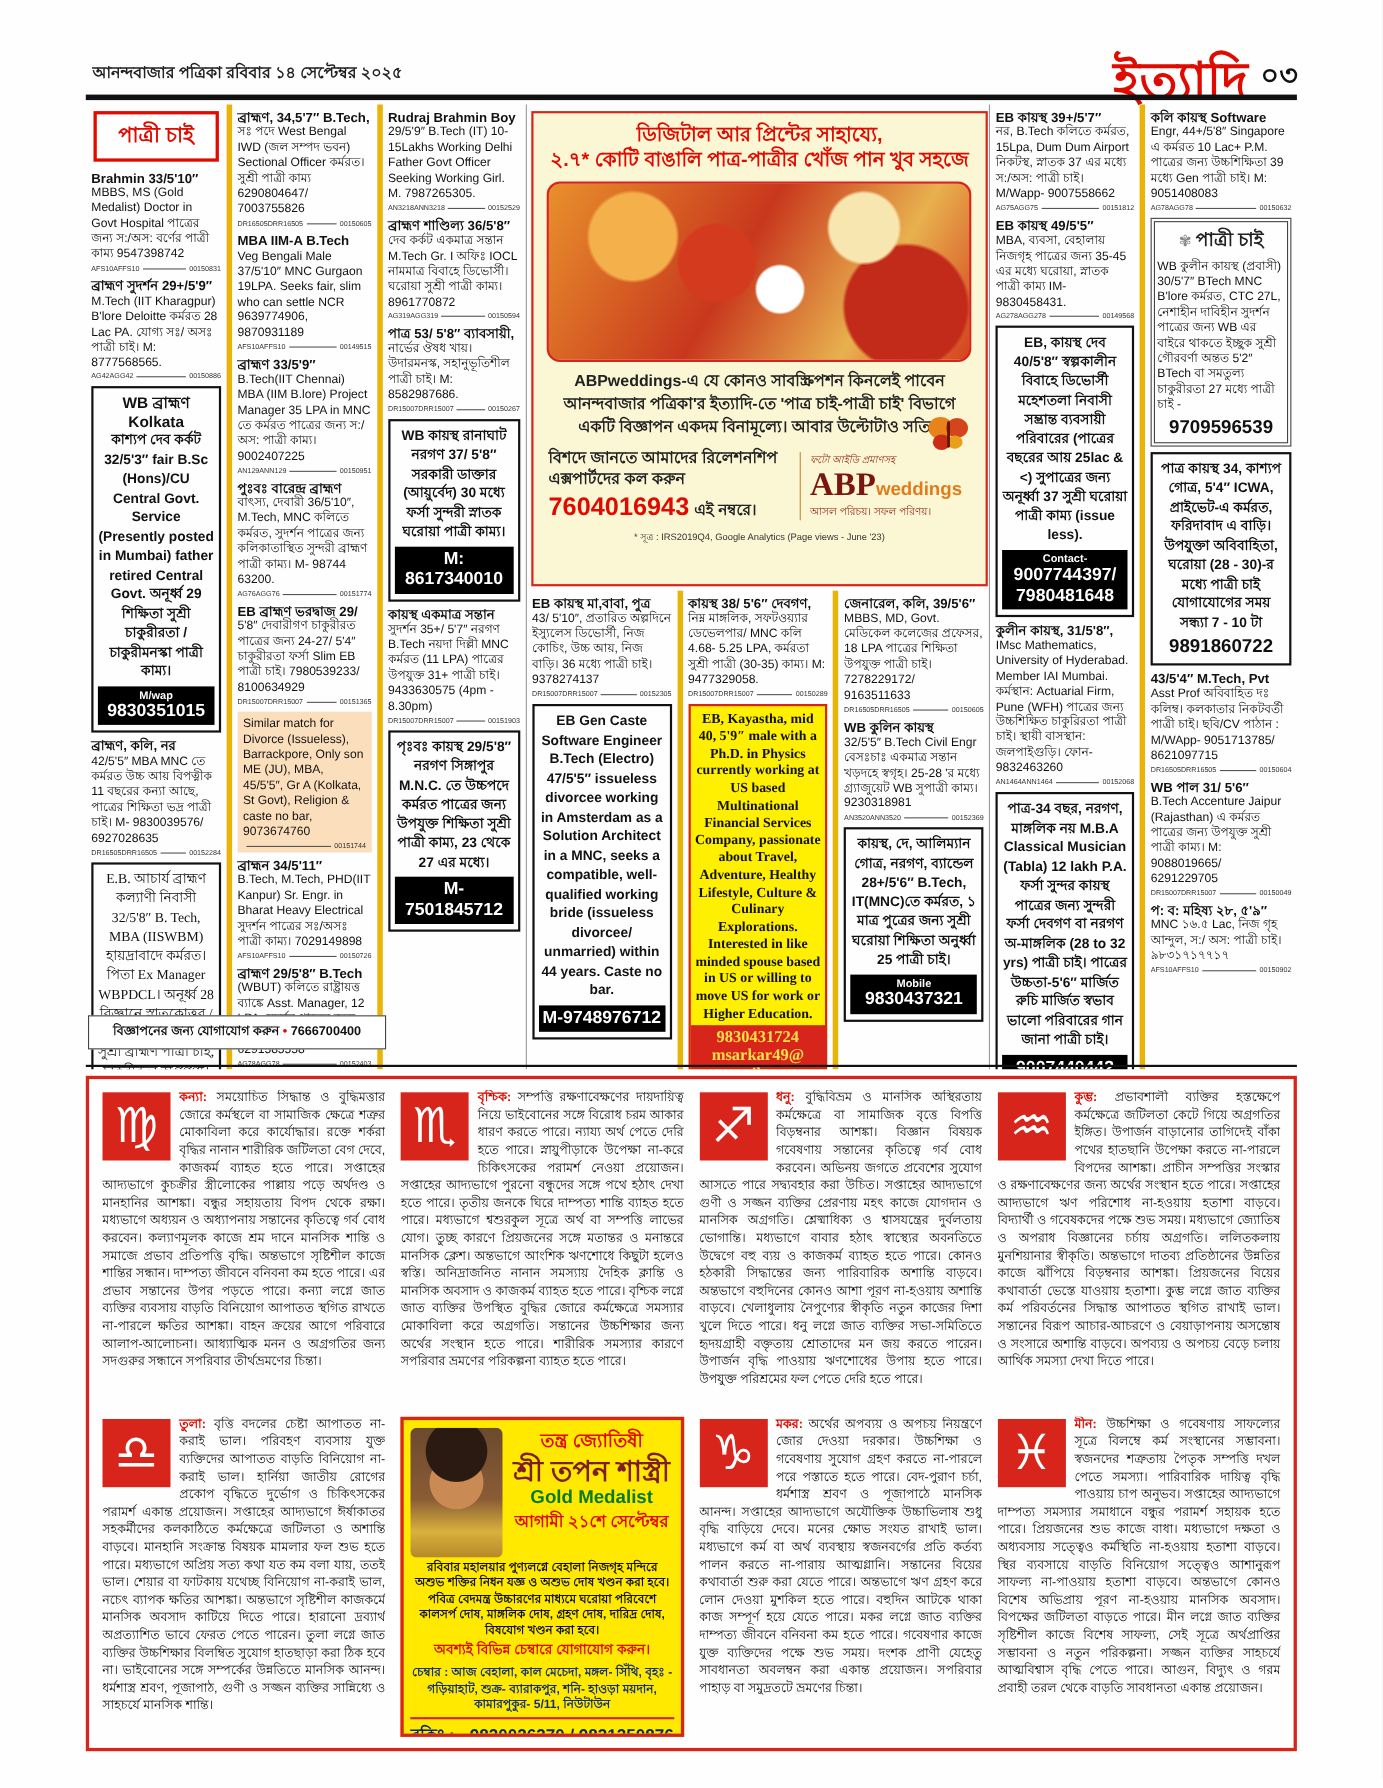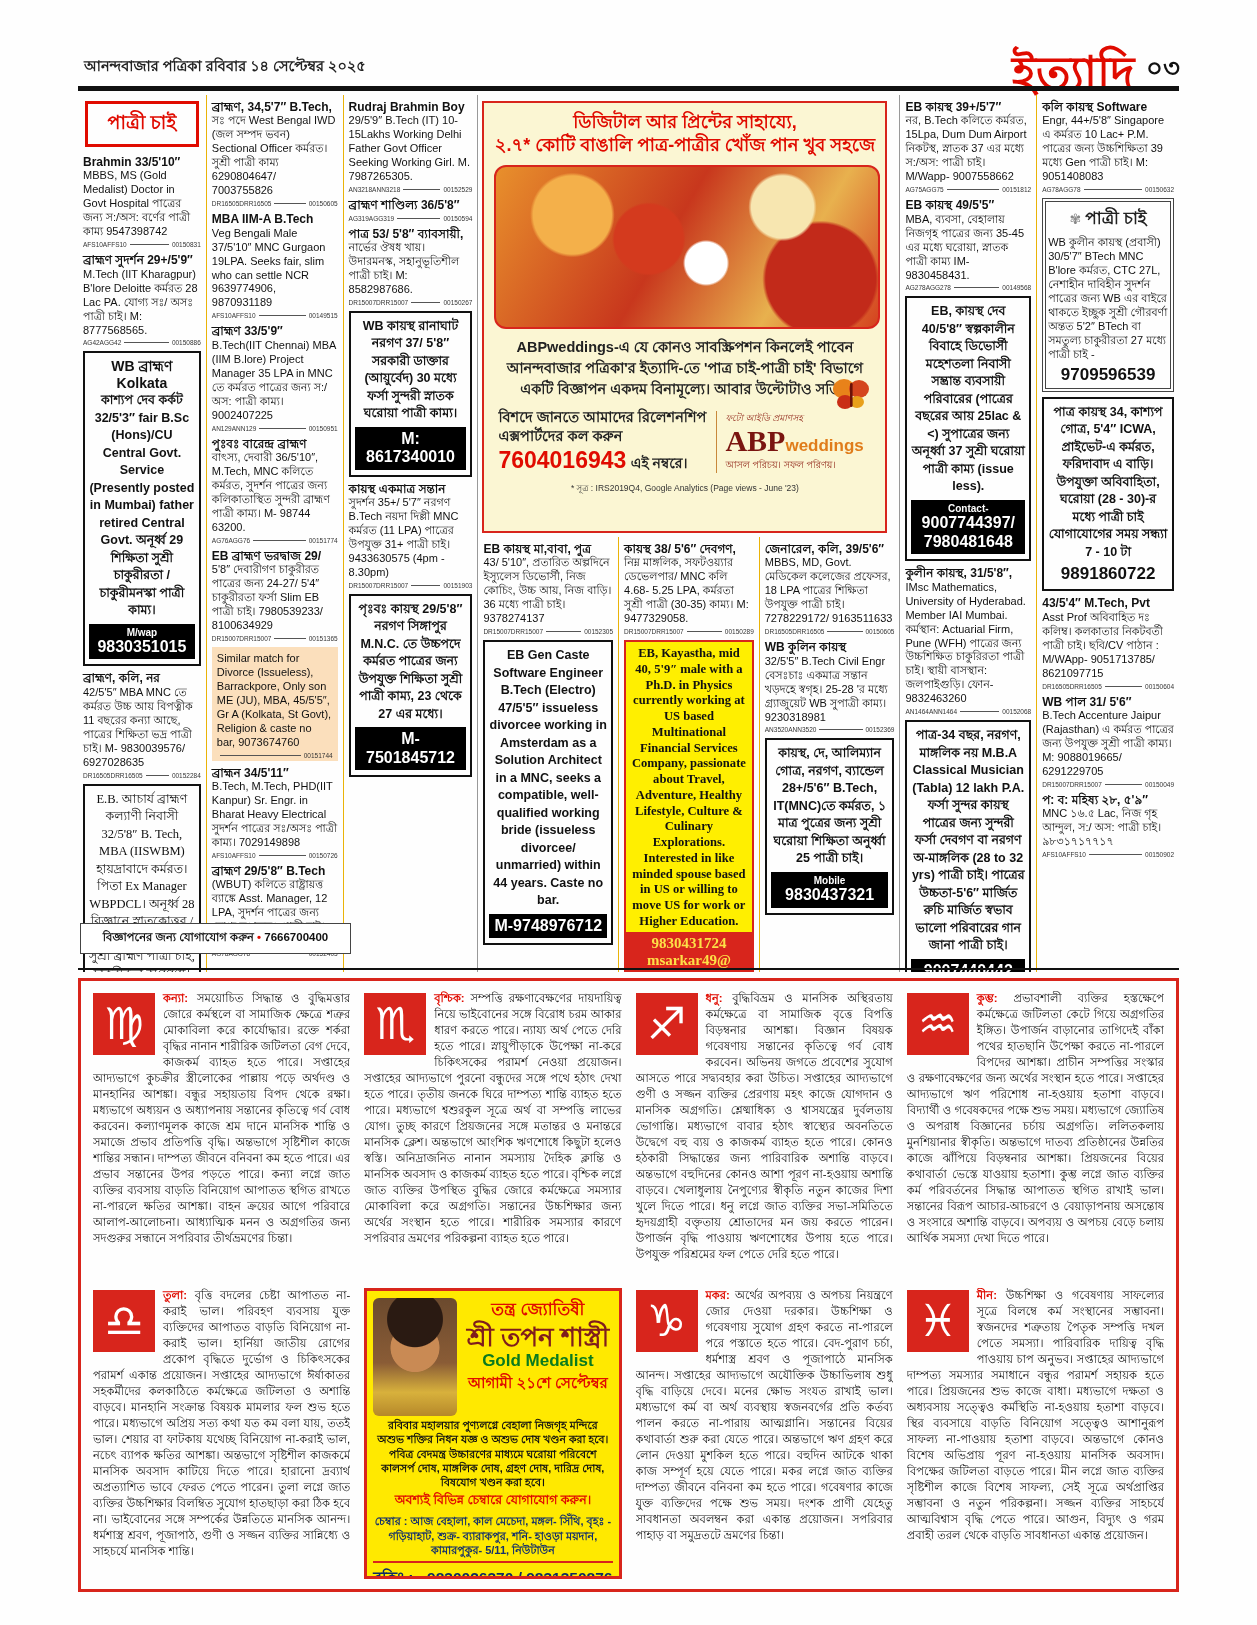--- a/index.html
+++ b/index.html
@@ -7,21 +7,21 @@
         font-family:"Liberation Sans","DejaVu Sans",sans-serif;color:#111;}
   
   .masthead{position:absolute;left:84px;top:55px;font-size:14.5px;font-weight:bold;color:#222;}
   .section-title{position:absolute;left:1012px;top:38px;font-family:"Liberation Serif","DejaVu Serif",serif;
                  font-size:46px;font-weight:bold;color:#e00b00;}
   .page-no{position:absolute;left:1146px;top:48px;font-size:26px;font-weight:bold;color:#111;}
   .head-rule{position:absolute;left:78px;top:86px;width:1101px;height:5px;background:#111;}
   
   .main{position:absolute;left:78px;top:95px;width:1101px;height:877px;display:flex;}
   .col{overflow:hidden;padding:0 5px;box-sizing:border-box;}
-  .col + .col{border-left:1px solid #eab308;}
+  .col + .col{border-left:5px solid #eab308;}
   .colA{width:128px;} .colB{width:137px;} .colC{width:135px;}
   .mid{width:421px;border-left:1px solid #999;display:flex;flex-direction:column;}
   .colG{width:137px;border-left:1px solid #999;} .colH{width:143px;border-left:1px solid #999;}
   .subcols{display:flex;flex:1;min-height:0;}
   .subcols .col{flex:1;}
   .ad{margin:5px 0 4px 0;}
   .ad .t{font-weight:bold;font-size:12px;line-height:1.2;}
   .ad .b{font-size:11px;line-height:1.27;}
   .ad .tail{display:flex;align-items:center;font-size:6.5px;color:#333;margin-top:2px;}
   .ad .tail .dash{flex:1;border-top:1px solid #555;margin:0 3px;}
@@ -40,21 +40,21 @@
            font-family:Liberation Serif, serif;font-size:15px;padding:3px 0 4px 0;margin:3px -3px 0 -3px;}
   .label-box{border:3px solid #e00b00;color:#e00b00;font-weight:bold;font-size:19px;text-align:center;
              padding:4px 0;margin:6px 2px 8px 2px;}
   .deco-box{border:1px solid #444;outline:1px solid #444;outline-offset:-4px;padding:6px 5px;margin:5px 0;}
   .deco-head{text-align:center;font-weight:bold;font-size:17px;color:#222;margin-bottom:3px;}
   .deco-head .flower{color:#888;font-size:14px;}
   .contact-strip{position:absolute;left:2px;bottom:18px;width:265px;border:1px solid #444;background:#fff;
                  font-size:11.5px;font-weight:bold;text-align:center;padding:5px 2px;}
   .contact-strip .dot{color:#e00b00;}
   
-  .abp{height:432px;margin:6px 12px 4px 4px;background:#fbf6d3;border:2px solid #d8251c;box-sizing:border-box;
+  .abp{height:432px;margin:6px 1px 4px 4px;background:#fbf6d3;border:2px solid #d8251c;box-sizing:border-box;
        text-align:center;padding:8px 10px 4px 10px;position:relative;}
   .abp .h1{color:#e00b00;font-weight:bold;font-size:18px;line-height:1.3;}
   .abp .photo{width:382px;height:160px;margin:7px auto 8px auto;border:2px solid #d8251c;border-radius:12px;
       background:radial-gradient(circle at 20% 30%,#f4b04a 0 12%,transparent 13%),radial-gradient(circle at 75% 25%,#f7e6b0 0 10%,transparent 11%),radial-gradient(circle at 55% 60%,#fff 0 9%,transparent 10%),radial-gradient(circle at 40% 45%,#d43a1e 0 14%,transparent 15%),radial-gradient(circle at 85% 70%,#c22a1a 0 16%,transparent 17%),linear-gradient(120deg,#e8902c,#c8371d 45%,#e8b14e 75%,#d4421f);}
   .abp .body{font-weight:bold;font-size:14.5px;line-height:1.45;color:#222;margin:2px 2px 8px 2px;}
   .abp .bottom{display:flex;align-items:center;text-align:left;margin-top:2px;}
   .abp .cta{flex:1;padding-left:4px;}
   .abp .cta .c1{font-weight:bold;font-size:14.5px;line-height:1.35;color:#222;}
   .abp .cta .ph{color:#e00b00;font-weight:bold;font-size:23px;}
   .abp .cta .ps{color:#222;font-weight:bold;font-size:14px;}
@@ -215,20 +215,21 @@
           <div class="t">Rudraj Brahmin Boy</div>
           <div class="b">29/5'9″ B.Tech (IT) 10-15Lakhs Working Delhi Father Govt Officer Seeking Working Girl. M. 7987265305.</div>
           <div class="tail">
             <span>AN3218ANN3218</span>
             <span class="dash"></span>
             <span>00152529</span>
           </div>
         </div>
         <div class="ad plain">
           <div class="t">ব্রাহ্মণ শাণ্ডিল্য 36/5'8″</div>
+          <div class="b">দেব কর্কট একমাত্র সন্তান M.Tech Gr. I অফিঃ IOCL নামমাত্র বিবাহে ডিভোর্সী। ঘরোয়া সুশ্রী পাত্রী কাম্য। 8961770872</div>
           <div class="tail">
             <span>AG319AGG319</span>
             <span class="dash"></span>
             <span>00150594</span>
           </div>
         </div>
         <div class="ad plain">
           <div class="t">পাত্র 53/ 5'8″ ব্যাবসায়ী,</div>
           <div class="b">নার্ভের ঔষধ খায়। উদারমনস্ক, সহানুভূতিশীল পাত্রী চাই। M: 8582987686.</div>
           <div class="tail">

